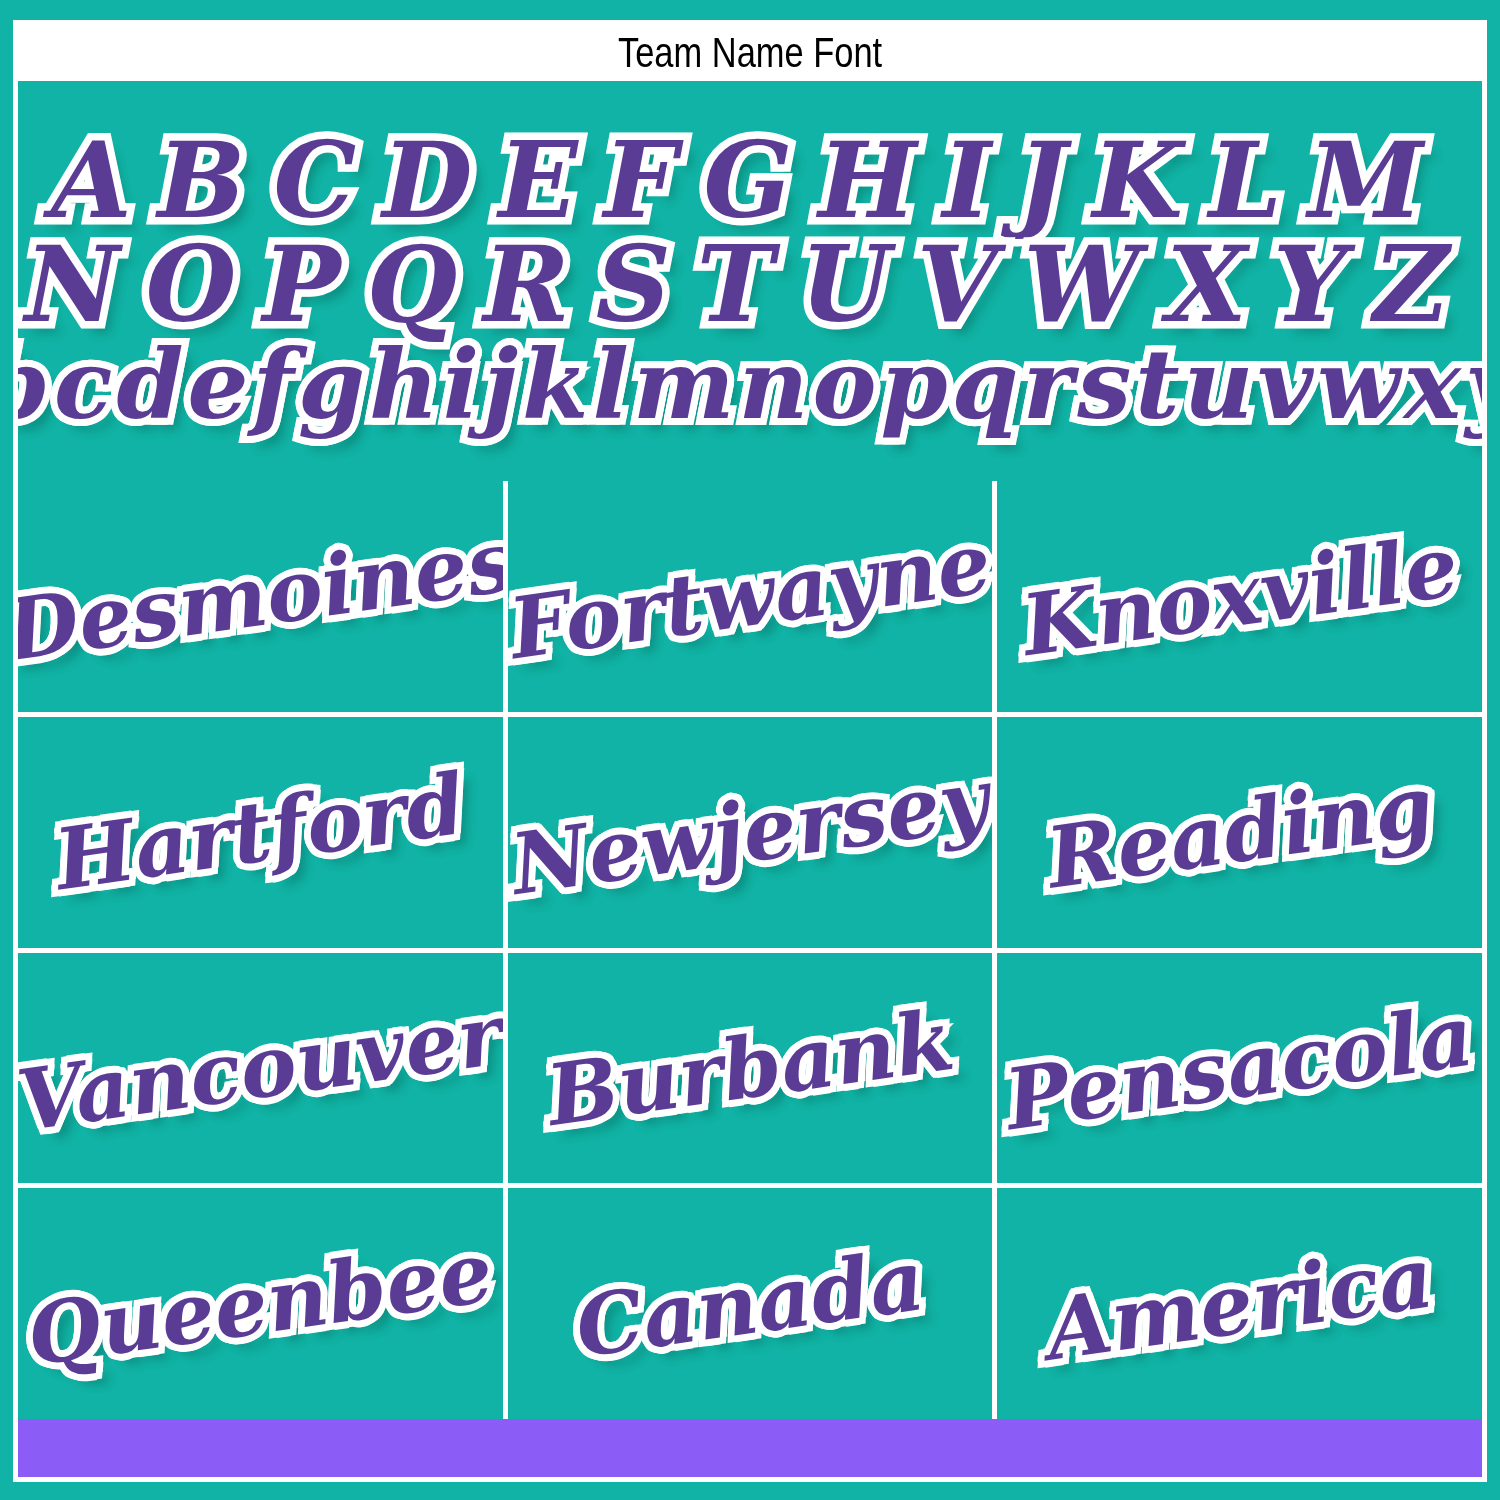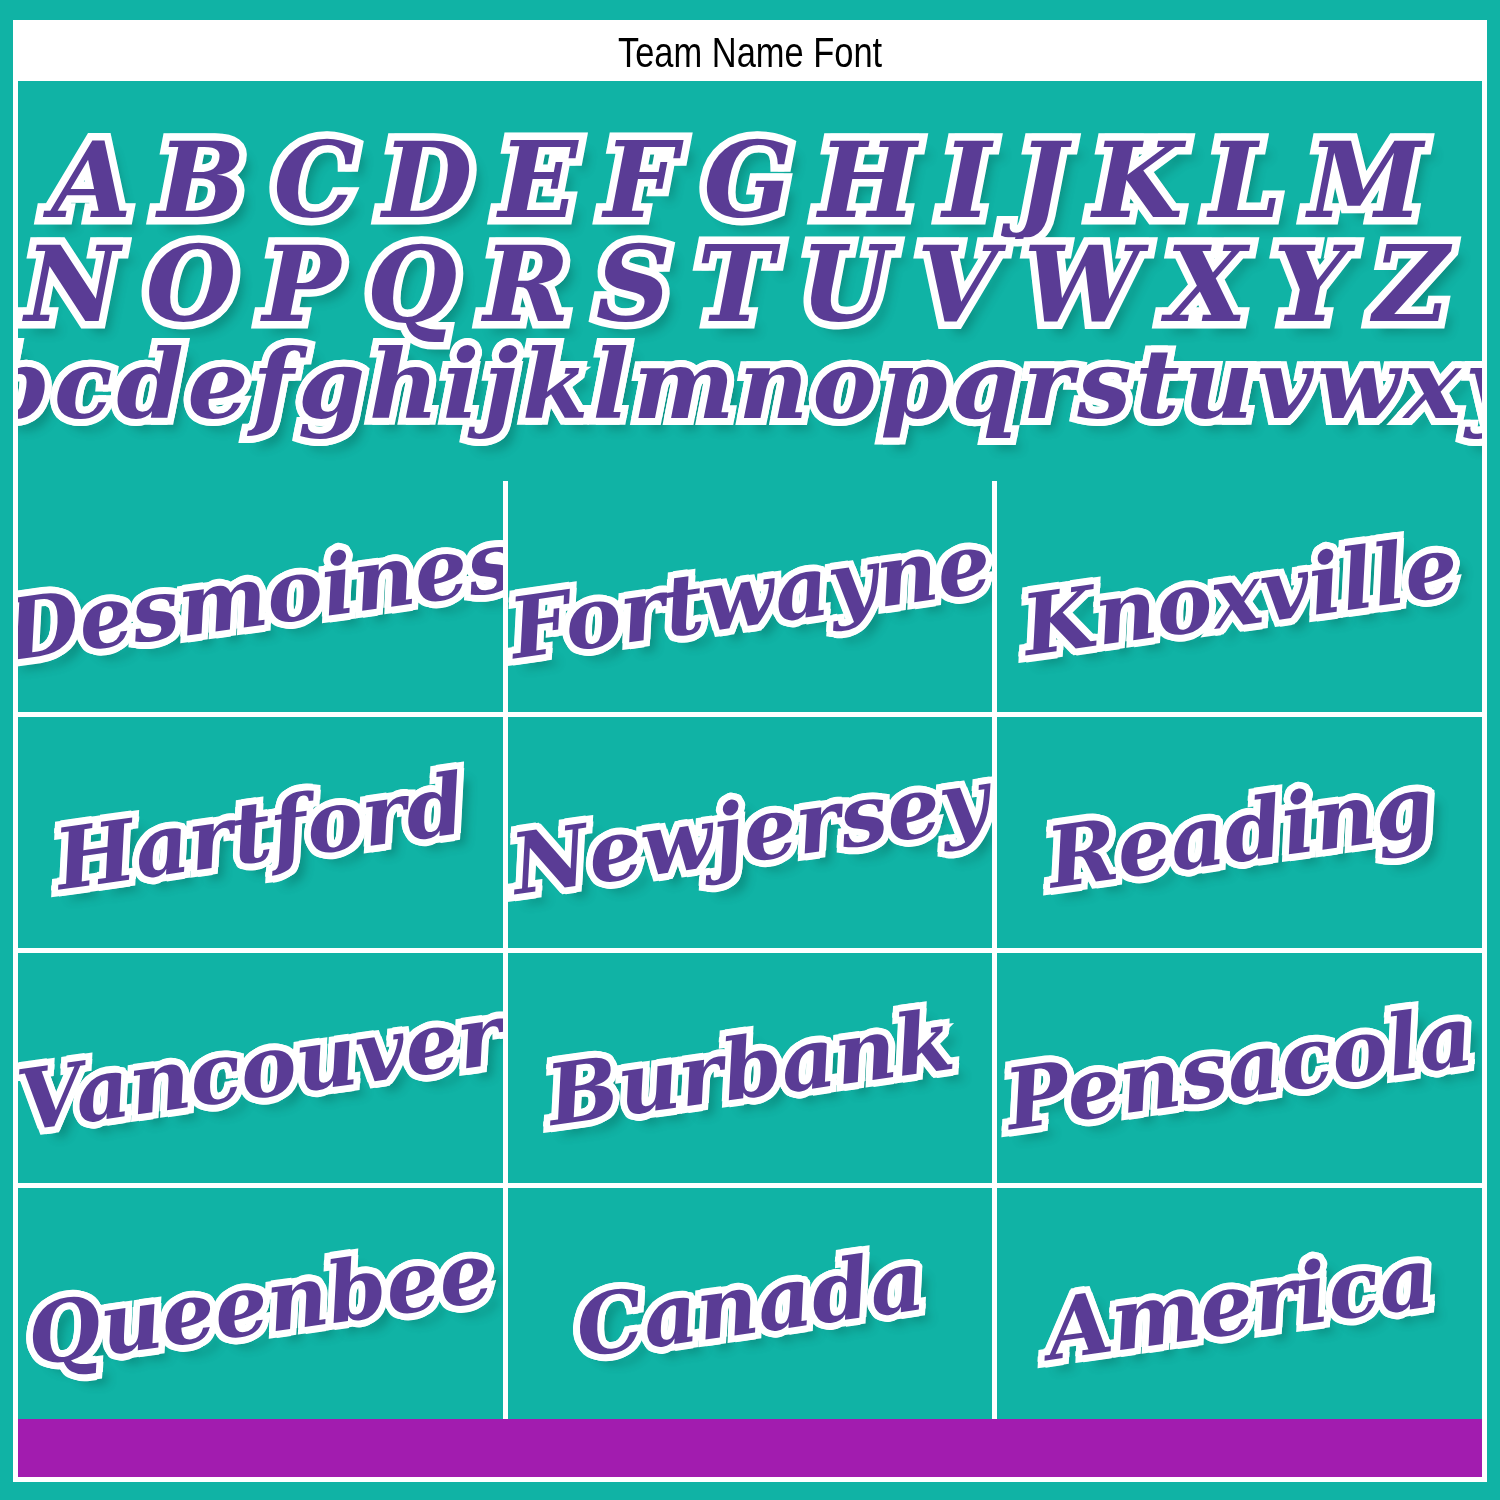--- a/index.html
+++ b/index.html
@@ -1,21 +1,21 @@
 <!DOCTYPE html>
 <html><head>
 <meta charset="utf-8">
 <style>
   * { margin:0; padding:0; box-sizing:border-box; }
   html,body { width:1500px; height:1500px; overflow:hidden; }
   body { background:#10B3A5; font-family:"Liberation Sans", sans-serif; position:relative; }
 
   .frame {
     position:absolute; left:13px; top:20px; width:1474px; height:1462px;
-    border:5px solid #ffffff; background:#a21caf; overflow:hidden;
+    border:5px solid #ffffff; background:#8b5cf6; overflow:hidden;
   }
 
   .bar {
     background:#ffffff; color:#000000;
     display:flex; align-items:center; justify-content:center;
     overflow:hidden;
   }
   .bar-title { height:56px; }
   .bar-example { height:58px; }
   .bar span {

